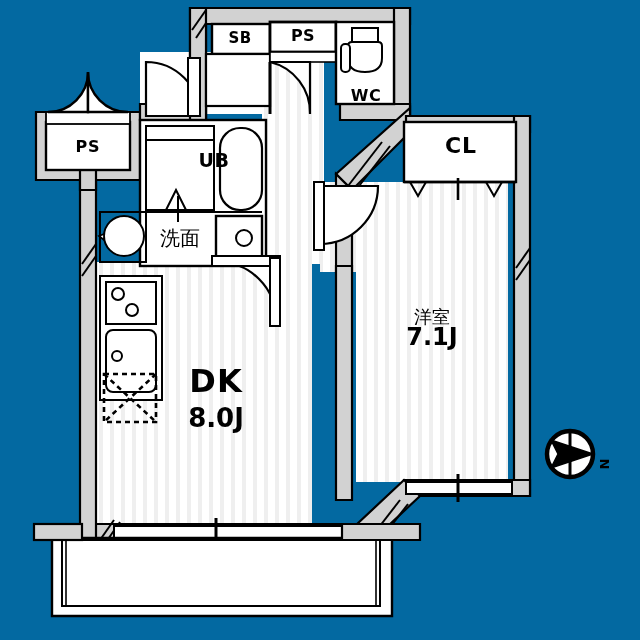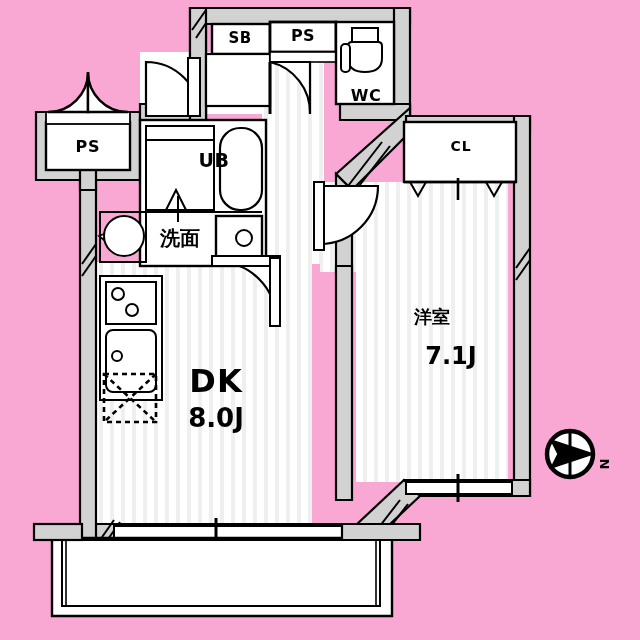--- a/index.html
+++ b/index.html
@@ -7,21 +7,21 @@
     padding: 0;
     background: #ffffff;
   }
   body {
     font-family: "Liberation Sans", "DejaVu Sans", sans-serif;
   }
   #plan-root {
     position: relative;
     width: 640px;
     height: 640px;
-    background: #f9a8d4;
+    background: #0369a1;
     overflow: hidden;
   }
   #plan-svg {
     position: absolute;
     left: 0;
     top: 0;
   }
   .lbl {
     position: absolute;
     color: #000000;
@@ -30,30 +30,30 @@
     white-space: nowrap;
     text-align: center;
     transform: translate(-50%, -50%);
     font-family: "Liberation Sans", "DejaVu Sans", sans-serif;
   }
   .lbl-lat {
     font-family: "DejaVu Sans", "Liberation Sans", sans-serif;
   }
   .lbl-jp {
     font-family: "DejaVu Sans", "Liberation Sans", sans-serif;
-    font-weight: 700;
+    font-weight: 400;
     text-align: center;
   }
   .lbl-sb { font-size: 15px; letter-spacing: 0.5px; }
   .lbl-ps-top { font-size: 16px; letter-spacing: 0.5px; }
   .lbl-wc { font-size: 16px; letter-spacing: 0.5px; }
   .lbl-ps-left { font-size: 16px; letter-spacing: 1px; }
   .lbl-ub { font-size: 19px; letter-spacing: 0.5px; }
   .lbl-senmen { font-size: 20px; letter-spacing: 0px; }
-  .lbl-cl { font-size: 14px; letter-spacing: 1px; }
+  .lbl-cl { font-size: 22px; letter-spacing: 1px; }
   .lbl-dk { font-size: 32px; letter-spacing: 1px; }
   .lbl-dk-area { font-size: 26px; letter-spacing: 0px; }
   .lbl-room { font-size: 18px; letter-spacing: 0px; }
   .lbl-room-area { font-size: 24px; letter-spacing: 0px; }
   .lbl-balcony { font-size: 19px; letter-spacing: 1px; }
   .lbl-north { font-size: 13px; font-weight: 700; }
   .compass-n {
     position: absolute;
     transform: translate(-50%, -50%) rotate(90deg);
   }
@@ -279,18 +279,18 @@
   <div class="lbl lbl-jp lbl-senmen" style="left:180px; top:238px;">洗面</div>
 
   <div class="lbl lbl-lat lbl-cl" style="left:461px; top:146px;">CL</div>
 
   <div class="lbl lbl-lat lbl-dk" style="left:216px; top:381px;">DK</div>
 
   <div class="lbl lbl-lat lbl-dk-area" style="left:216px; top:418px;">8.0J</div>
 
   <div class="lbl lbl-jp lbl-room" style="left:432px; top:317px;">洋室</div>
 
-  <div class="lbl lbl-lat lbl-room-area" style="left:432px; top:356px;margin-left:19px;">7.1J</div>
+  <div class="lbl lbl-lat lbl-room-area" style="left:432px; top:337px;">7.1J</div>
 
 
   <div class="lbl lbl-lat lbl-north compass-n" style="left:604px; top:464px;">N</div>
 
 </div>
 
 </body></html>

